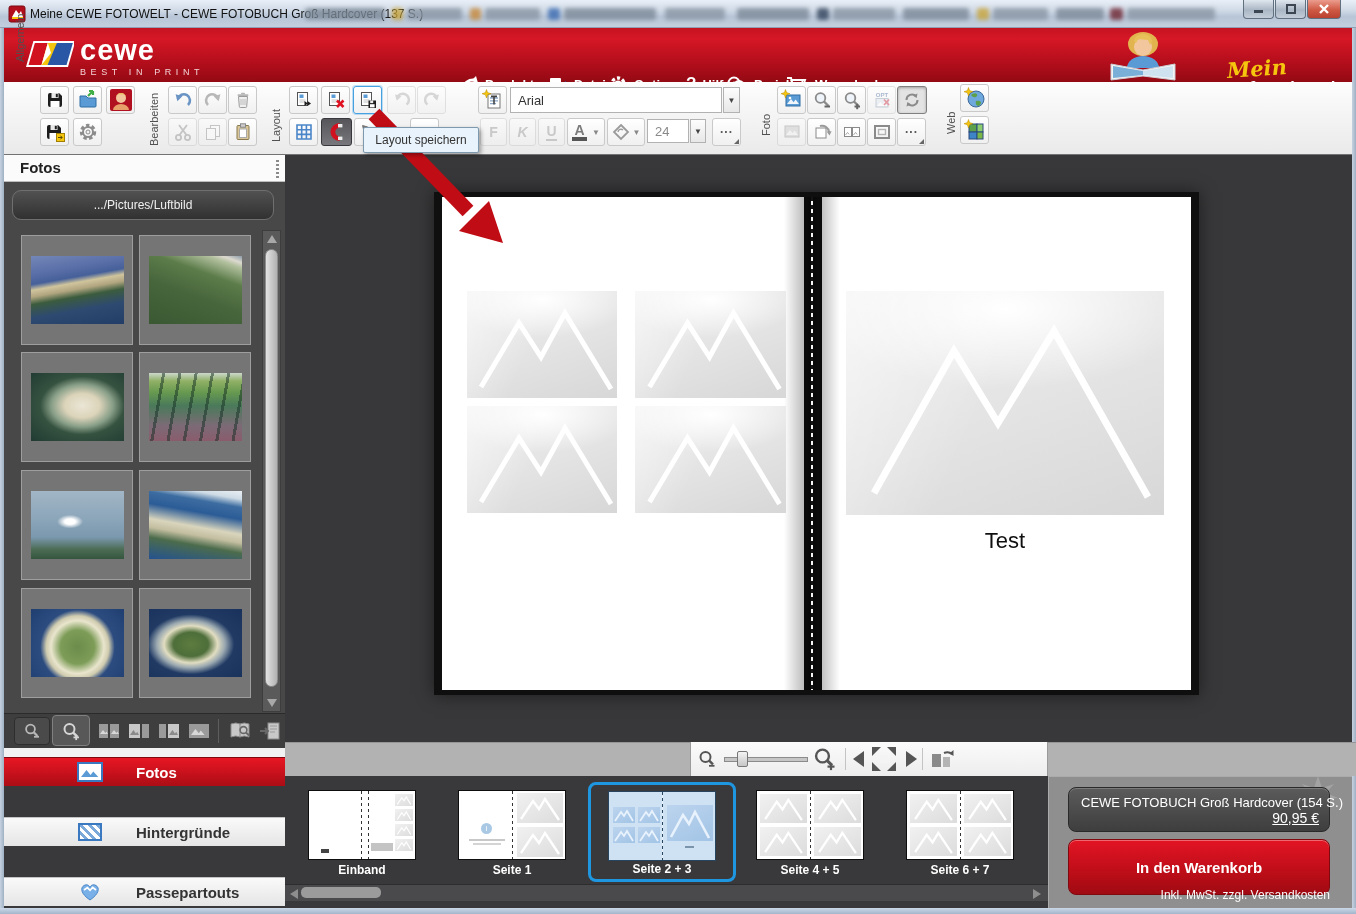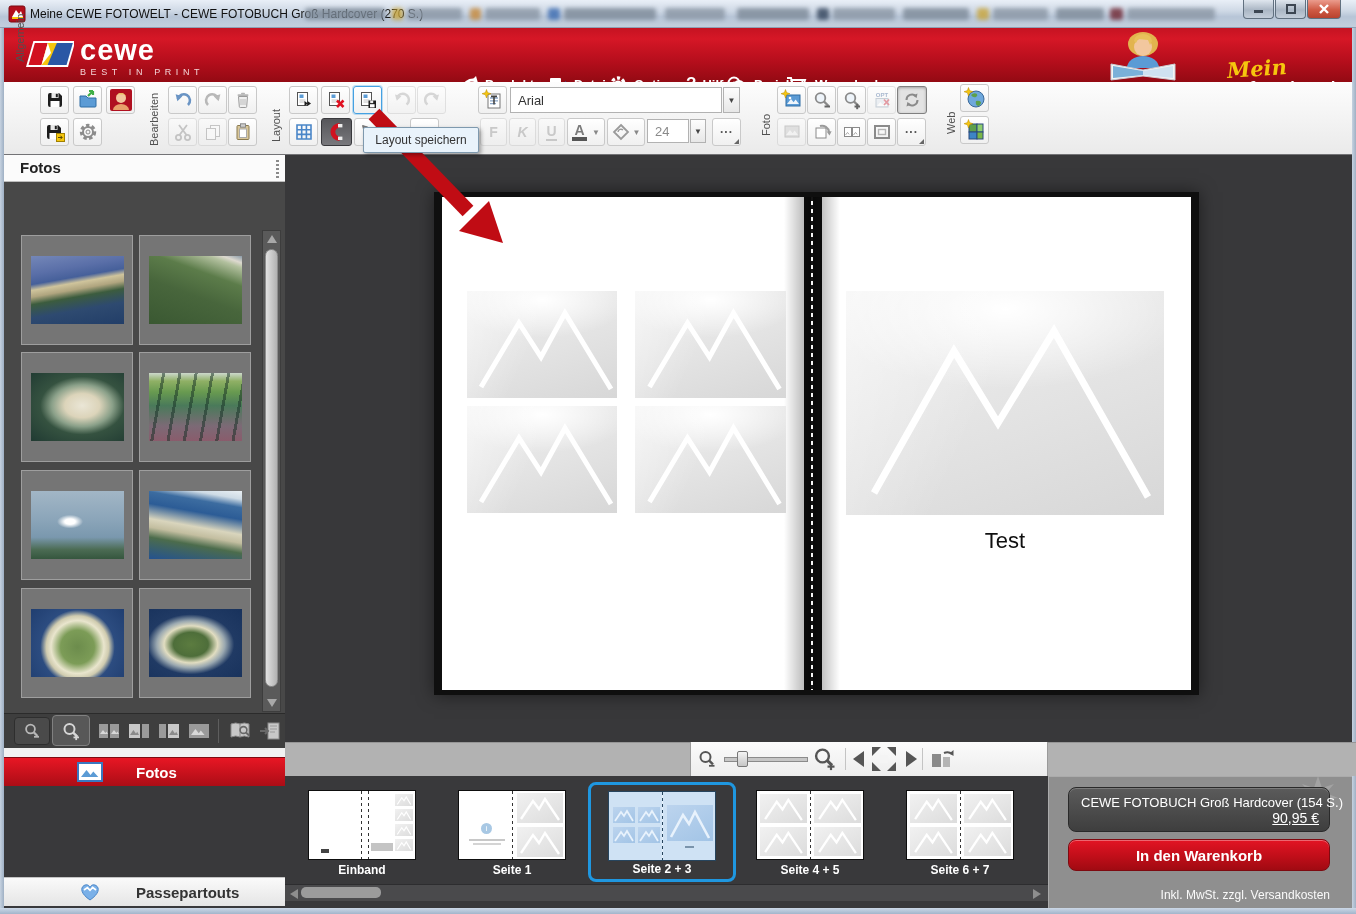--- a/index.html
+++ b/index.html
@@ -135,39 +135,39 @@
   .hthumb { left:301px; top:887px; width:80px; height:11px; border-radius:5px; background:#9b9b9b; }
 
   
   .cartpanel { left:1048px; top:776px; width:304px; height:132px; background:#8f8f8f;
     border-top:1px solid #ababab; border-left:1px solid #ababab; }
   .pricebox { left:1068px; top:787px; width:262px; height:45px; border-radius:8px;
     background:linear-gradient(#5b5b5b,#3e3e3e); border:1px solid #2a2a2a;
     box-shadow:inset 0 1px 0 #7b7b7b; }
   .prod { position:absolute; left:12px; top:7px; font-size:13px; color:#fff; white-space:nowrap; }
   .price { position:absolute; right:10px; bottom:5px; font-size:14px; color:#fff; text-decoration:underline; }
-  .cartbtn { left:1068px; top:839px; width:262px; height:32px; border-radius:8px;
+  .cartbtn { left:1068px; top:839px; width:262px; height:56px; border-radius:8px;
     background:linear-gradient(#e31424,#c00e19 55%,#a00a12); border:1px solid #7e0a10;
     box-shadow:inset 0 1px 0 rgba(255,255,255,.35);
     display:flex; align-items:center; justify-content:center;
     color:#fff; font-size:15px; font-weight:bold; }
   .cartnote { right:26px; top:888px; font-size:12px; color:#fafafa; position:absolute; }
 </style>
 </head>
 <body>
 
 <div id="app">
 
   <div class="abs titlebar">
     <svg class="abs" style="left:8px;top:5px" width="18" height="18">
       <rect x="1" y="1" width="16" height="16" rx="2" fill="#b30e1c" stroke="#7c0a12"></rect>
       <path d="M4 12 L8 5 L11 9 L13 6 L15 12 Z" fill="#fff"></path>
       <rect x="4" y="12" width="11" height="2" fill="#f6c60e"></rect>
     </svg>
-    <div class="abs title-text">Meine CEWE FOTOWELT - CEWE FOTOBUCH Groß Hardcover  (270 S.)</div>
+    <div class="abs title-text">Meine CEWE FOTOWELT - CEWE FOTOBUCH Groß Hardcover  (137 S.)</div>
 
     <div class="abs blob" style="left:305px;width:80px;background:#7d8a98"></div>
     <div class="abs blob" style="left:392px;width:11px;background:#c9a53a"></div>
     <div class="abs blob" style="left:407px;width:55px;background:#8a96a4"></div>
     <div class="abs blob" style="left:470px;width:11px;background:#c7893a"></div>
     <div class="abs blob" style="left:485px;width:55px;background:#8a96a4"></div>
     <div class="abs blob" style="left:548px;width:12px;background:#3a6ab0"></div>
     <div class="abs blob" style="left:564px;width:92px;background:#7d8a98"></div>
     <div class="abs blob" style="left:665px;width:60px;background:#8a96a4"></div>
     <div class="abs blob" style="left:737px;width:72px;background:#7d8a98"></div>
@@ -603,20 +603,23 @@
 
   <div class="abs frame" style="left:0;top:28px;width:4px;height:886px"></div>
   <div class="abs frame" style="left:1352px;top:28px;width:4px;height:886px"></div>
 
   <div class="abs sb-header">
     <div class="abs sb-header-title">Fotos</div>
     <div class="abs grip"></div>
   </div>
 
   <div class="abs sb-body"></div>
+  <div class="abs pathbtn">
+    <span>.../Pictures/Luftbild</span>
+  </div>
 
   <div class="abs pcell" style="left:21px;top:235px">
       <div class="pimg g1"></div>
     </div>
   <div class="abs pcell" style="left:139px;top:235px">
       <div class="pimg g2"></div>
     </div>
   <div class="abs pcell" style="left:21px;top:352px">
       <div class="pimg g3"></div>
     </div>
@@ -710,20 +713,26 @@
   <div class="abs sb-nav-strip"></div>
 
   <div class="nav sel" style="top:757px">
     <span class="nicon">
       <svg width="26" height="20">
           <rect x="1" y="1" width="24" height="18" fill="#fff" stroke="#3a78c0" stroke-width="2"></rect>
           <path d="M4 15 l5.5-7 4 5 2.8-3.6 5 5.6z" fill="#5b9bd5"></path>
         </svg>
     </span>
     <span class="nlab">Fotos</span>
+  </div>
+  <div class="nav" style="top:817px">
+    <span class="nicon">
+      <span style="display:block;width:24px;height:18px;border:2px solid #3a78c0;background:repeating-linear-gradient(45deg,#fff 0 3px,#7aa8d8 3px 6px)"></span>
+    </span>
+    <span class="nlab">Hintergründe</span>
   </div>
   <div class="nav" style="top:877px">
     <span class="nicon">
       <svg width="22" height="20">
           <path d="M11 18 C2 12 1 6 5 3.5 C8 1.8 10.4 3.6 11 5.4 C11.6 3.6 14 1.8 17 3.5 C21 6 20 12 11 18 Z" fill="#7ab0e8" stroke="#4a86c8"></path>
           <path d="M5 8 l3.4-2.4 2.6 2.8 2.6-3 3.4 2.6" fill="none" stroke="#fff" stroke-width="1.6"></path>
         </svg>
     </span>
     <span class="nlab">Passepartouts</span>
   </div>

